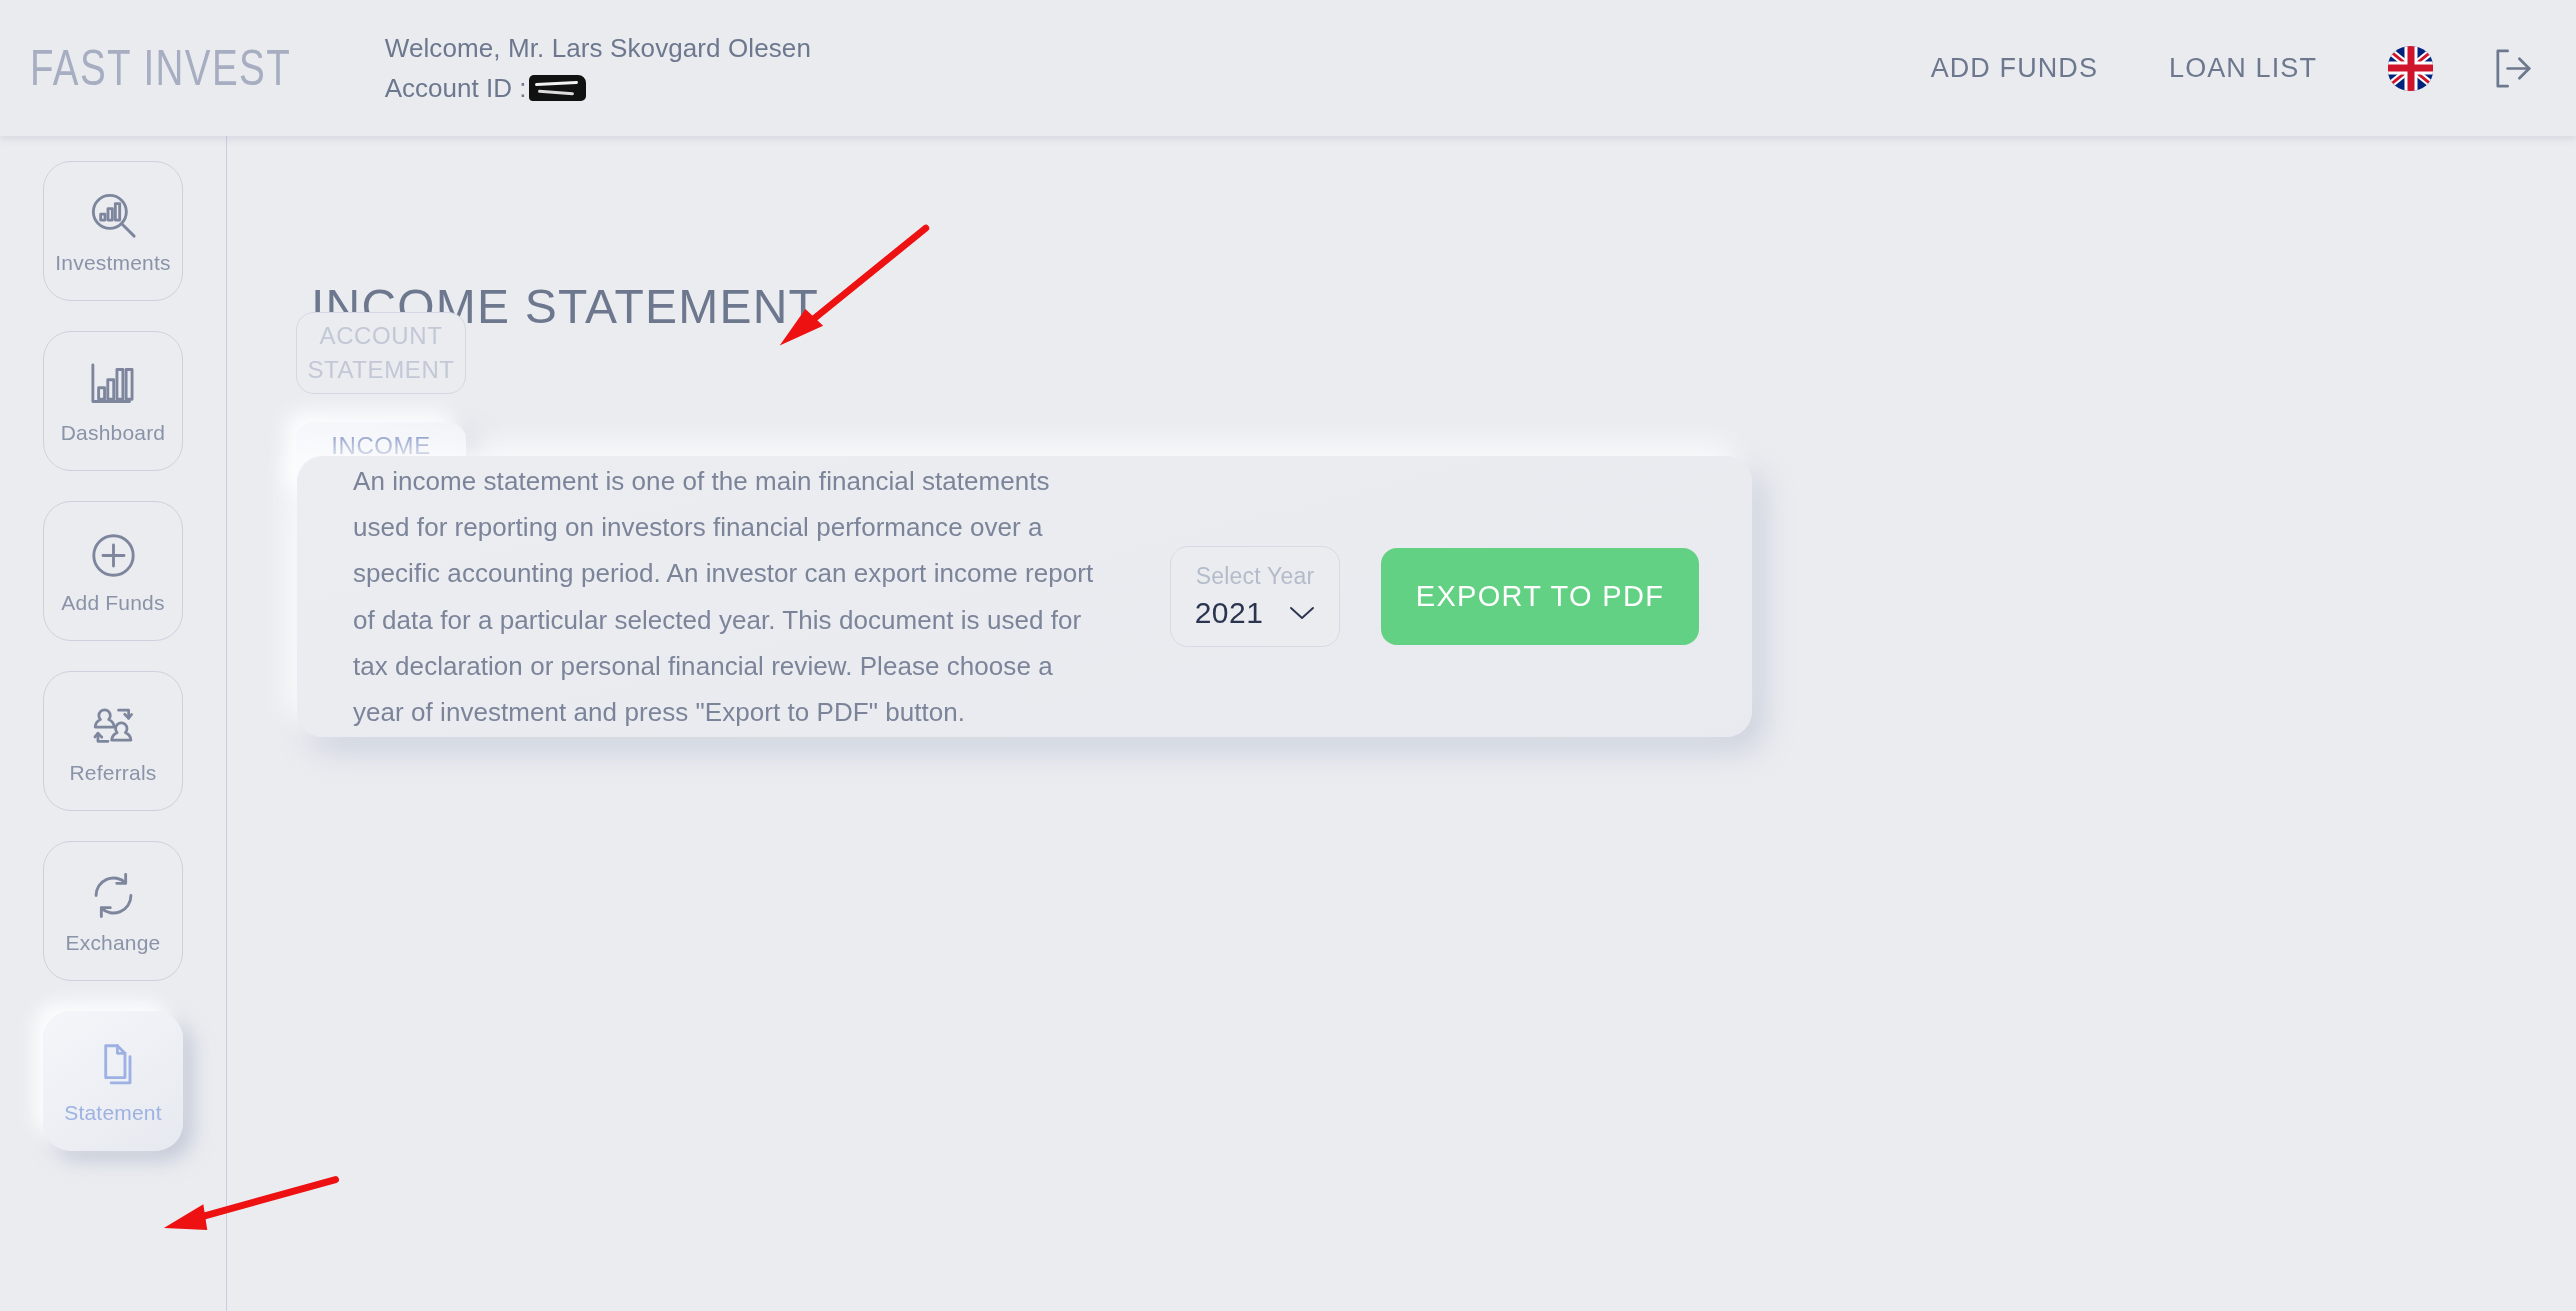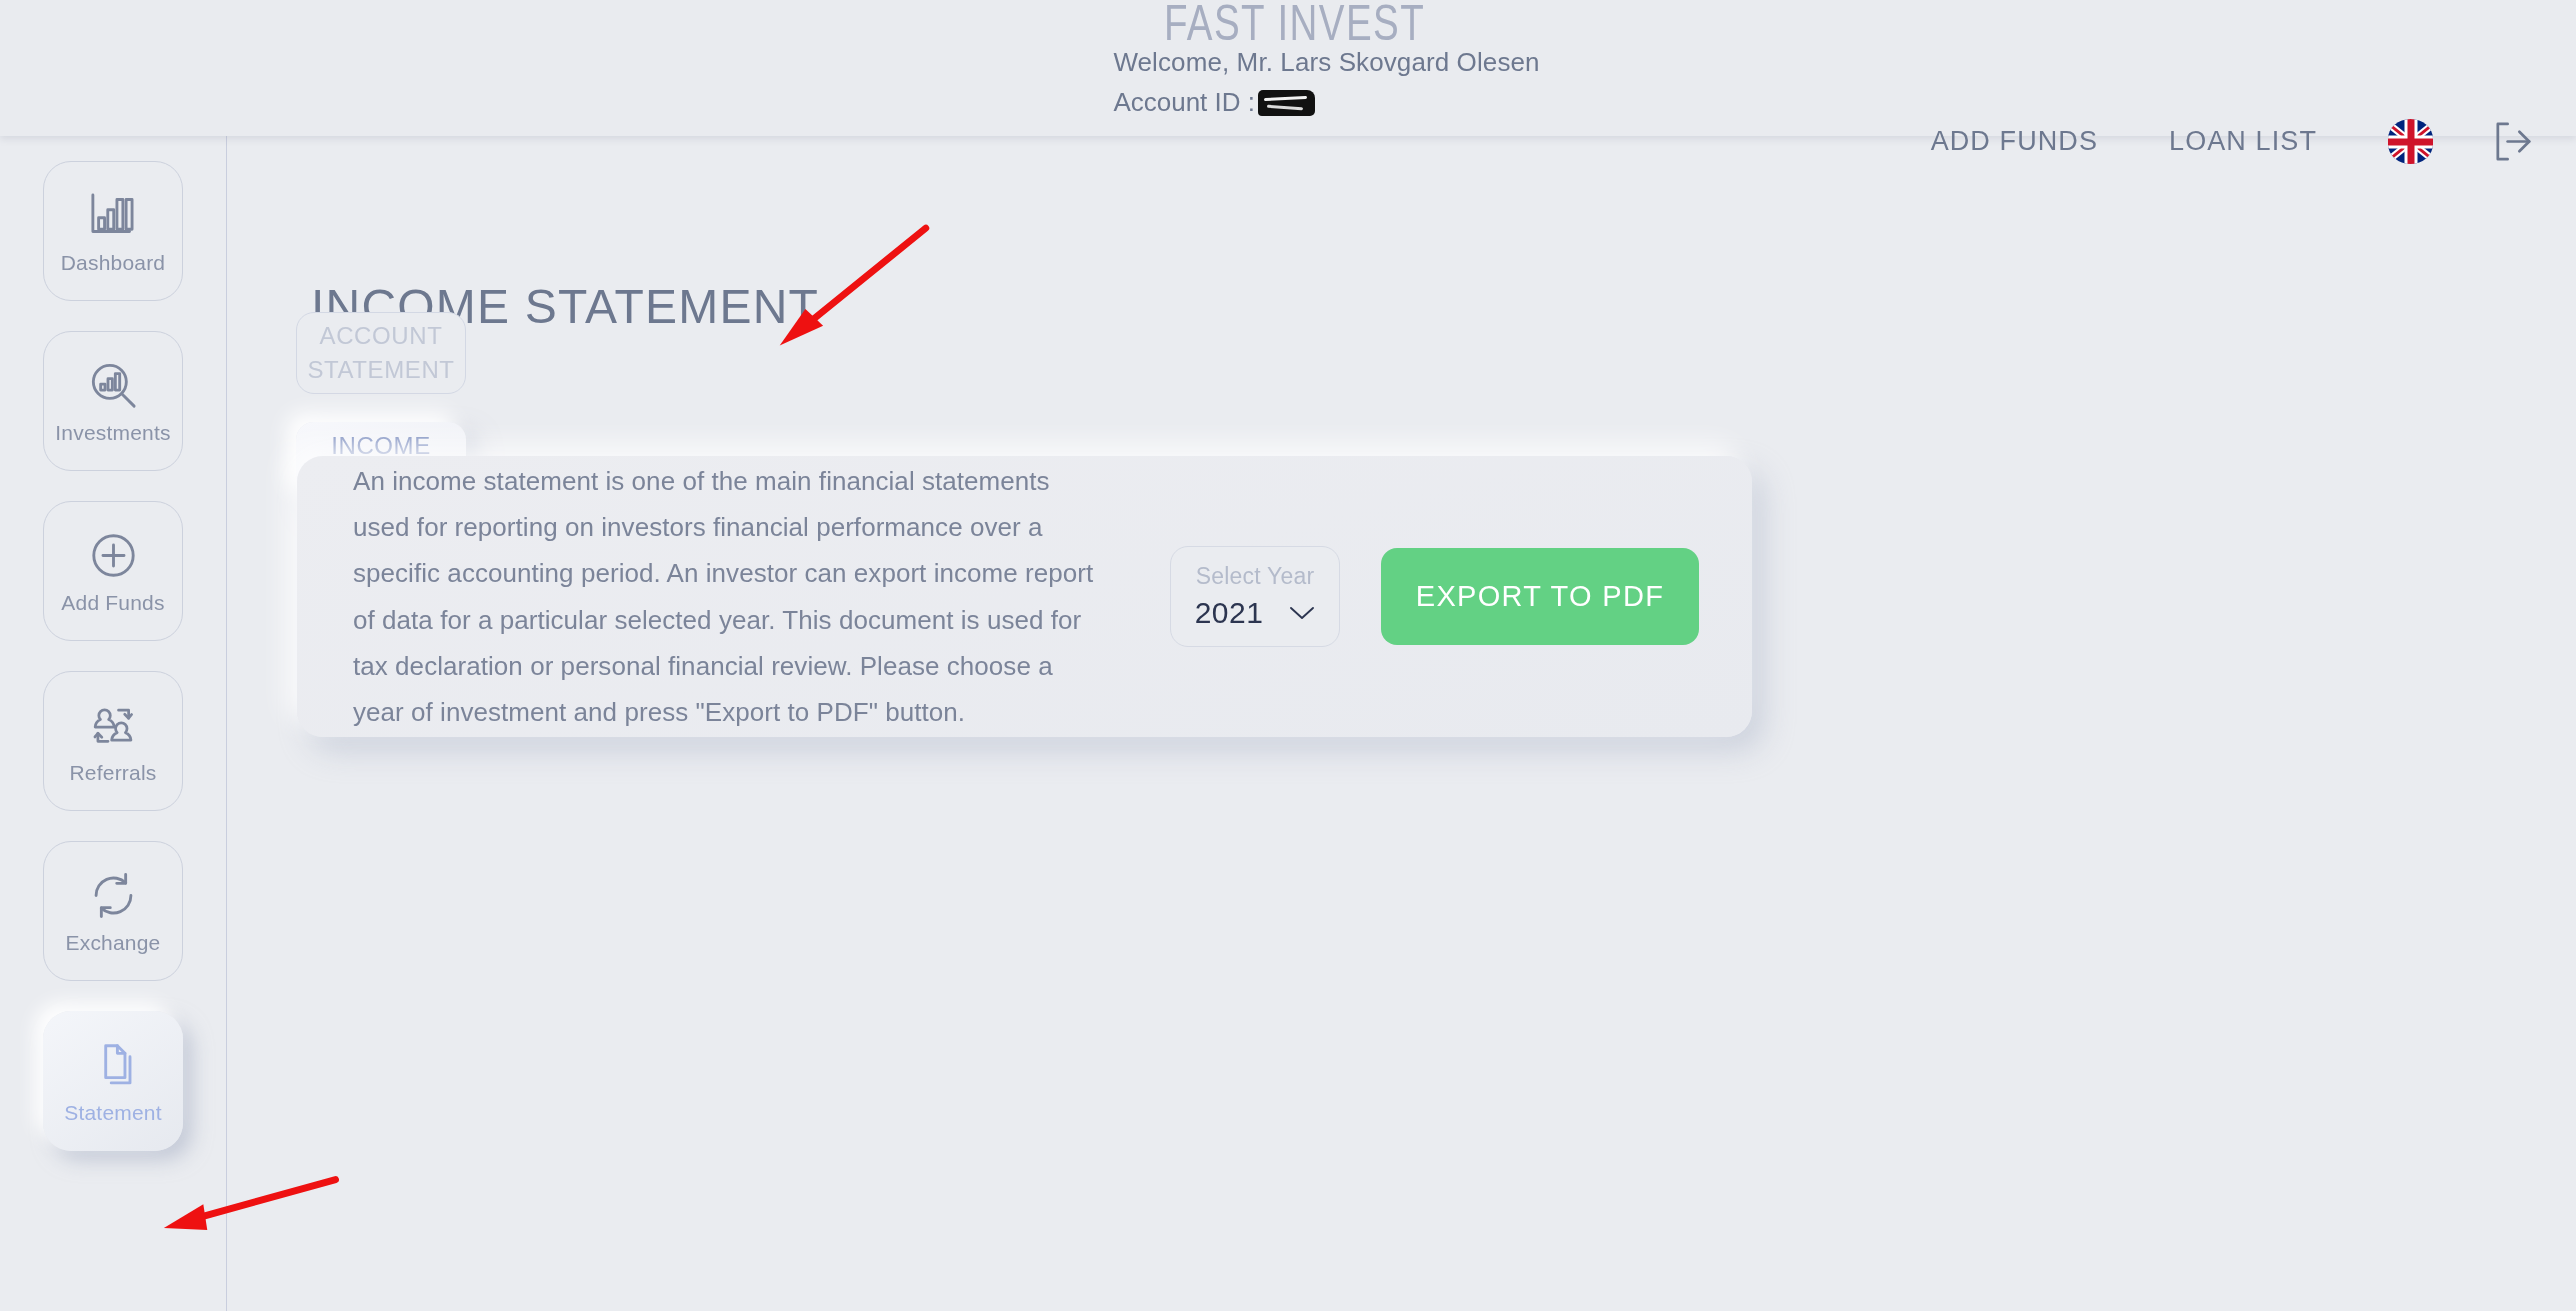--- a/index.html
+++ b/index.html
@@ -12,21 +12,20 @@
   }
   #app { position: relative; width: 2576px; height: 1312px; background: #eaecf0; }
 
   
   .header {
     position: absolute; left: 0; top: 0; width: 2576px; height: 136px;
     background: #e9ebef;
     display: flex; align-items: center;
     box-shadow: 0 3px 7px rgba(120,130,150,0.18);
     z-index: 30;
-    flex-direction: column;
   }
   .logo {
     margin-left: 30px;
     font-family: "Liberation Sans", sans-serif;
     font-size: 41px;
     letter-spacing: 1.5px;
     font-weight: 400;
     color: #a7aec1;
     white-space: nowrap;
     transform: scaleY(1.22) scaleX(0.94);
@@ -217,41 +216,41 @@
         </svg>
       </span>
     </div>
   </div>
 
   <div class="sidebar">
 
     <div class="nav-card">
       <span class="ico">
         <svg viewBox="0 0 24 24" fill="none" stroke="#7d869c" stroke-width="1.25" stroke-linecap="round" stroke-linejoin="round">
+          <circle cx="10.4" cy="10.4" r="7.2"></circle>
+          <path d="M15.6 15.6L21 21"></path>
+          <rect x="6.4" y="11.4" width="1.9" height="2.6"></rect>
+          <rect x="9.6" y="9" width="1.9" height="5"></rect>
+          <rect x="12.8" y="6.8" width="1.9" height="7.2"></rect>
+        </svg>
+      </span>
+      <span class="nav-label">Investments</span>
+    </div>
+
+    <div class="nav-card">
+      <span class="ico">
+        <svg viewBox="0 0 24 24" fill="none" stroke="#7d869c" stroke-width="1.25" stroke-linecap="round" stroke-linejoin="round">
           <path d="M3 3v16h16"></path>
           <rect x="5.5" y="13" width="2.6" height="5"></rect>
           <rect x="9.5" y="9.5" width="2.6" height="8.5"></rect>
           <rect x="13.5" y="5" width="2.6" height="13"></rect>
           <rect x="17.5" y="5" width="2.6" height="13"></rect>
         </svg>
       </span>
       <span class="nav-label">Dashboard</span>
-    </div>
-
-    <div class="nav-card">
-      <span class="ico">
-        <svg viewBox="0 0 24 24" fill="none" stroke="#7d869c" stroke-width="1.25" stroke-linecap="round" stroke-linejoin="round">
-          <circle cx="10.4" cy="10.4" r="7.2"></circle>
-          <path d="M15.6 15.6L21 21"></path>
-          <rect x="6.4" y="11.4" width="1.9" height="2.6"></rect>
-          <rect x="9.6" y="9" width="1.9" height="5"></rect>
-          <rect x="12.8" y="6.8" width="1.9" height="7.2"></rect>
-        </svg>
-      </span>
-      <span class="nav-label">Investments</span>
     </div>
 
 
     <div class="nav-card">
       <span class="ico">
         <svg viewBox="0 0 24 24" fill="none" stroke="#7d869c" stroke-width="1.25" stroke-linecap="round" stroke-linejoin="round">
           <circle cx="12" cy="12" r="8.6"></circle>
           <path d="M12 7.4v9.2M7.4 12h9.2"></path>
         </svg>
       </span>

